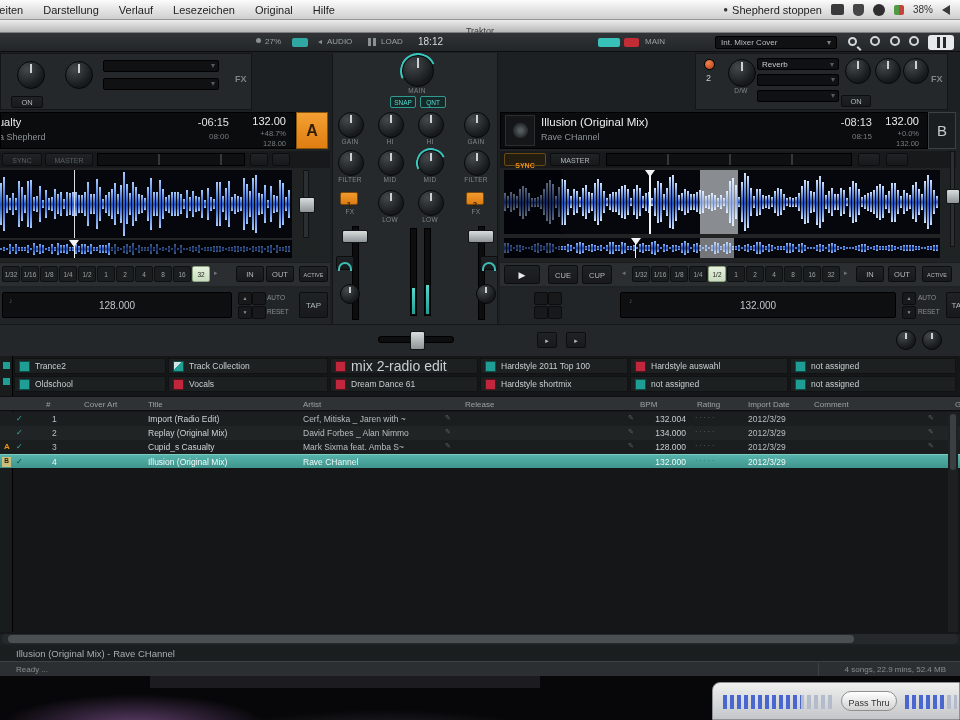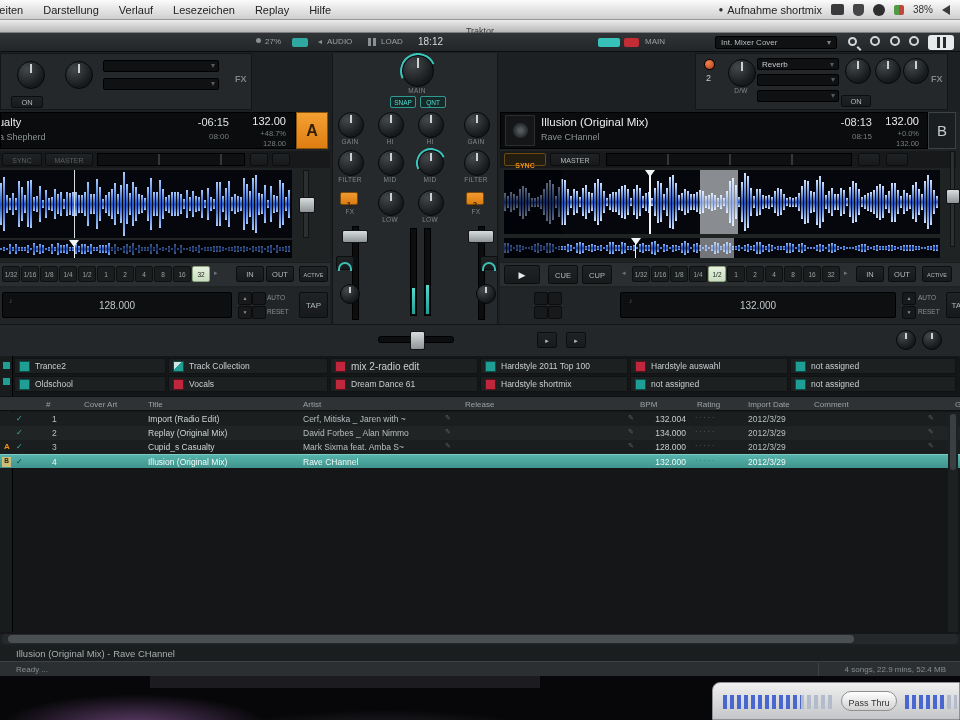--- a/index.html
+++ b/index.html
@@ -41,27 +41,27 @@
 </style>
 </head>
 <body>
 
 <div class="abs" style="left:0;top:0;width:960px;height:20px;background:linear-gradient(#fbfbfb,#cfcfcf);border-bottom:1px solid #97979a;display:flex;align-items:center;font-size:11px;color:#222">
   <div style="display:flex;margin-left:-40px">
     <span class="mi" style="padding:0 10px">Bearbeiten</span>
     <span class="mi" style="padding:0 10px">Darstellung</span>
     <span class="mi" style="padding:0 10px">Verlauf</span>
     <span class="mi" style="padding:0 10px">Lesezeichen</span>
-    <span class="mi" style="padding:0 10px">Replay</span>
+    <span class="mi" style="padding:0 10px">Original</span>
     <span class="mi" style="padding:0 10px">Hilfe</span>
   </div>
   <div style="margin-left:auto;display:flex;align-items:center;gap:9px;padding-right:10px">
     <span style="display:flex;align-items:center;gap:4px">
       <span style="font-size:8px;color:#333">●</span>
-      <span>Aufnahme shortmix</span>
+      <span>Shepherd stoppen</span>
     </span>
     <span style="width:13px;height:11px;background:#3a3a3c;border-radius:2px;display:inline-block"></span>
     <span style="width:11px;height:12px;background:#454547;border-radius:2px 2px 5px 5px;display:inline-block"></span>
     <span style="width:12px;height:12px;background:#2e2e30;border-radius:50%;display:inline-block"></span>
     <span style="width:10px;height:10px;background:linear-gradient(90deg,#4f9b45 50%,#c4443c 50%);border-radius:2px;display:inline-block"></span>
     <span style="font-size:10px;color:#333">38%</span>
     <span style="display:inline-block;width:0;height:0;border-top:5px solid transparent;border-bottom:5px solid transparent;border-right:8px solid #3a3a3c"></span>
   </div>
 </div>
 
@@ -866,21 +866,21 @@
   <div class="abs" style="left:0;top:0;width:152px;height:16px;background:#1d2021;border:1px solid #101213;display:flex;align-items:center">
     <span style="width:9px;height:9px;margin:0 5px 0 4px;background:#1f9e96;border:1px solid #0b4f4a"></span>
     <span style="font-size:8.5px;color:#c9ced0;white-space:nowrap">Trance2</span>
   </div>
   <div class="abs" style="left:154px;top:0;width:160px;height:16px;background:#1d2021;border:1px solid #101213;display:flex;align-items:center">
     <span style="width:9px;height:9px;margin:0 5px 0 4px;background:linear-gradient(135deg,#cfe6e4 40%,#1f9e96 40%);border:1px solid #0b4f4a"></span>
     <span style="font-size:8.5px;color:#c9ced0;white-space:nowrap">Track Collection</span>
   </div>
   <div class="abs" style="left:316px;top:0;width:148px;height:16px;background:#1d2021;border:1px solid #101213;display:flex;align-items:center">
     <span style="width:9px;height:9px;margin:0 5px 0 4px;background:#c1273c;border:1px solid #5e0f1b"></span>
-    <span style="font-size:10px;color:#c9ced0;white-space:nowrap">mix 2-radio edit</span>
+    <span style="font-size:14px;color:#c9ced0;white-space:nowrap">mix 2-radio edit</span>
   </div>
   <div class="abs" style="left:466px;top:0;width:148px;height:16px;background:#1d2021;border:1px solid #101213;display:flex;align-items:center">
     <span style="width:9px;height:9px;margin:0 5px 0 4px;background:#1f9e96;border:1px solid #0b4f4a"></span>
     <span style="font-size:8.5px;color:#c9ced0;white-space:nowrap">Hardstyle 2011 Top 100</span>
   </div>
   <div class="abs" style="left:616px;top:0;width:158px;height:16px;background:#1d2021;border:1px solid #101213;display:flex;align-items:center">
     <span style="width:9px;height:9px;margin:0 5px 0 4px;background:#c1273c;border:1px solid #5e0f1b"></span>
     <span style="font-size:8.5px;color:#c9ced0;white-space:nowrap">Hardstyle auswahl</span>
   </div>
   <div class="abs" style="left:776px;top:0;width:166px;height:16px;background:#1d2021;border:1px solid #101213;display:flex;align-items:center">

